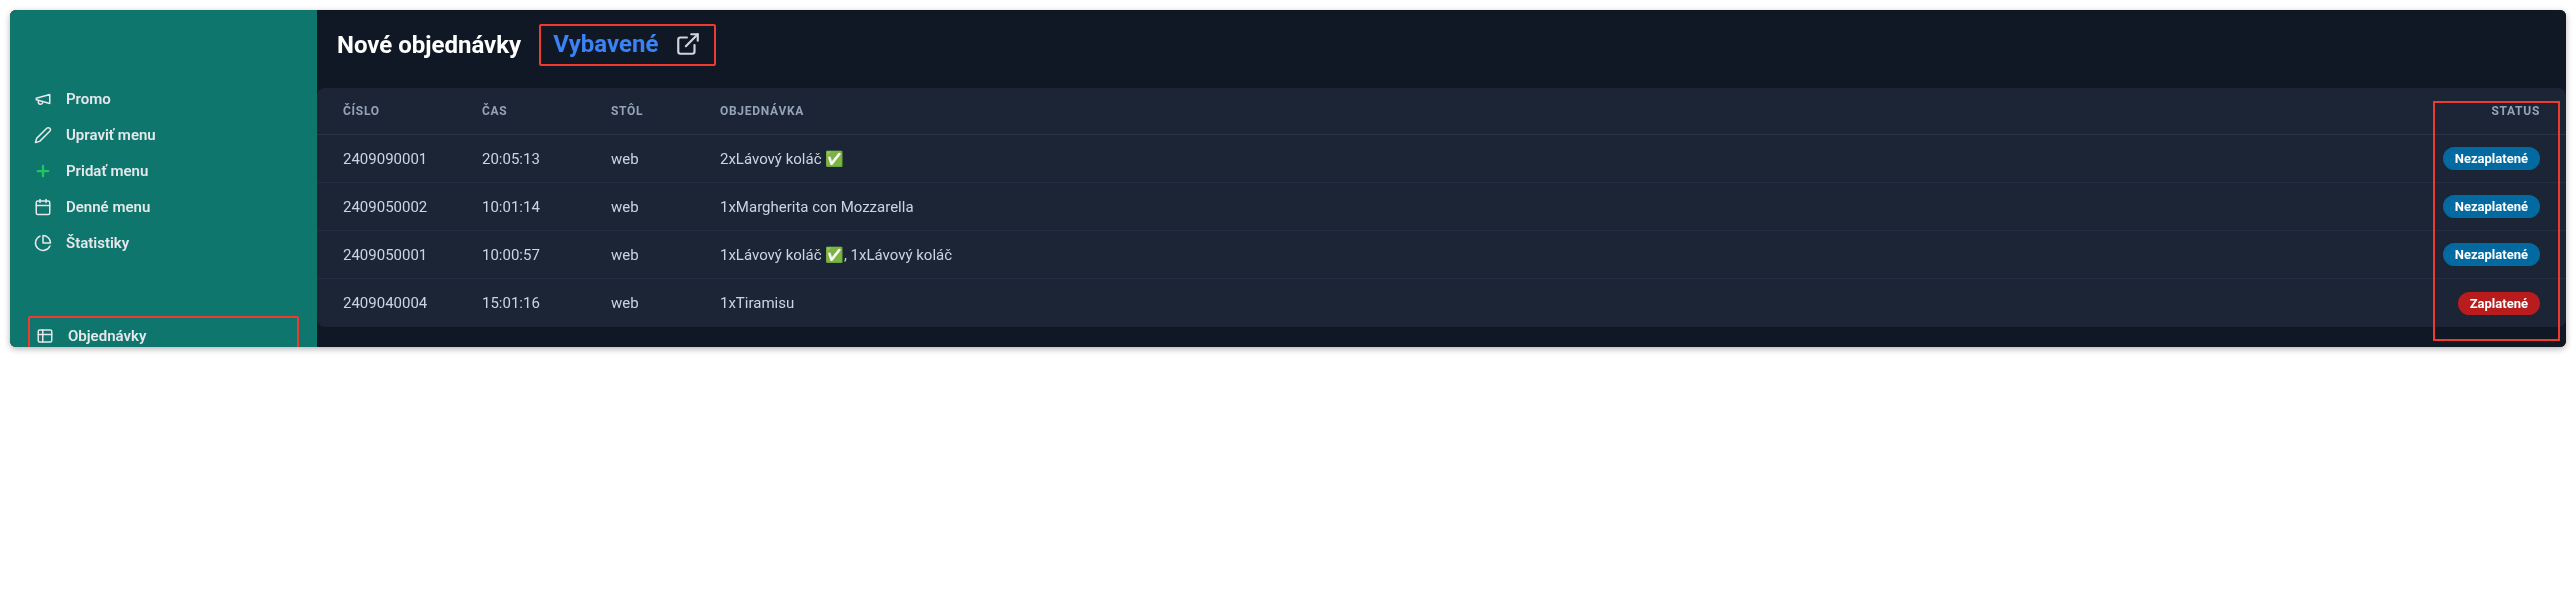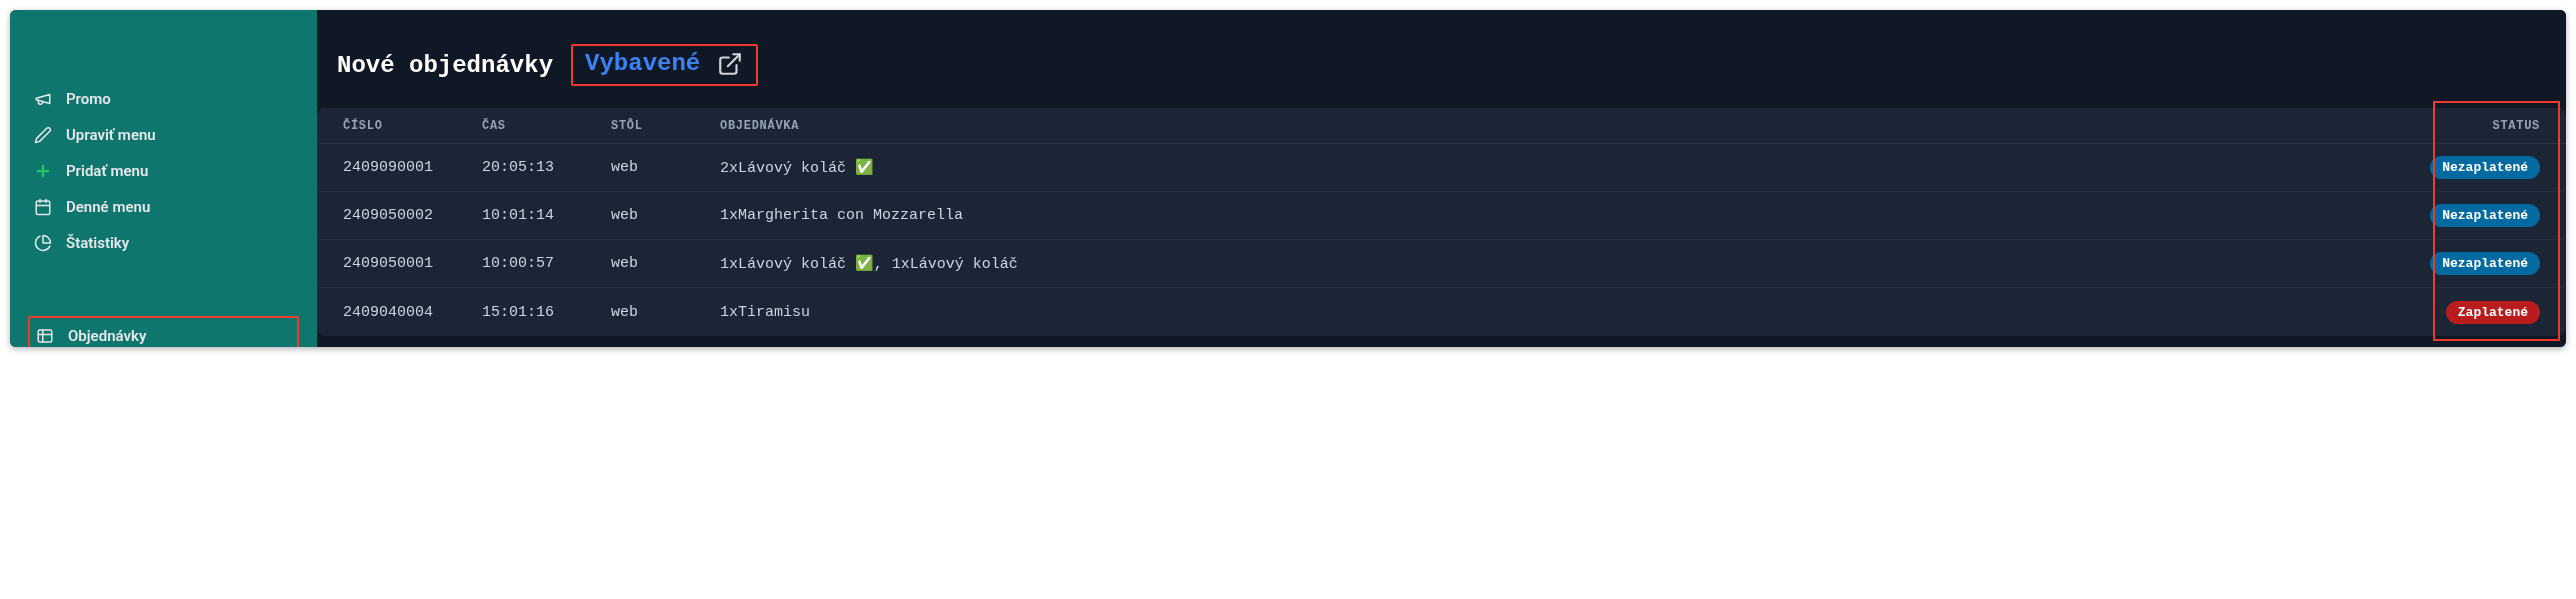--- a/index.html
+++ b/index.html
@@ -54,23 +54,22 @@
   .sidebar-item.active-highlight {
     border: 2px solid #ef3b2e;
     border-radius: 2px;
   }
   .sidebar .divider {
     height: 55px;
   }
   .main {
     flex: 1;
     background: #111825;
-    padding: 34px 0 0 0;
+    padding: 14px 0 0 0;
     position: relative;
-    font-family: Liberation Mono, monospace;
   }
   .tabs {
     display: flex;
     align-items: center;
     gap: 18px;
     padding: 0 20px 22px 20px;
   }
   .tab {
     font-size: 24px;
     font-weight: 700;
@@ -100,21 +99,21 @@
     border-radius: 8px;
     padding: 0;
   }
   .thead, .trow {
     display: grid;
     grid-template-columns: 139px 129px 109px 1fr 158px;
     align-items: center;
     padding: 0 26px;
   }
   .thead {
-    height: 36px;
+    height: 47px;
     color: #94a3b8;
     font-size: 12px;
     font-weight: 700;
     letter-spacing: 0.06em;
     text-transform: uppercase;
     border-bottom: 1px solid #2a3445;
   }
   .thead .th-status { text-align: right; }
   .trow {
     height: 48px;

